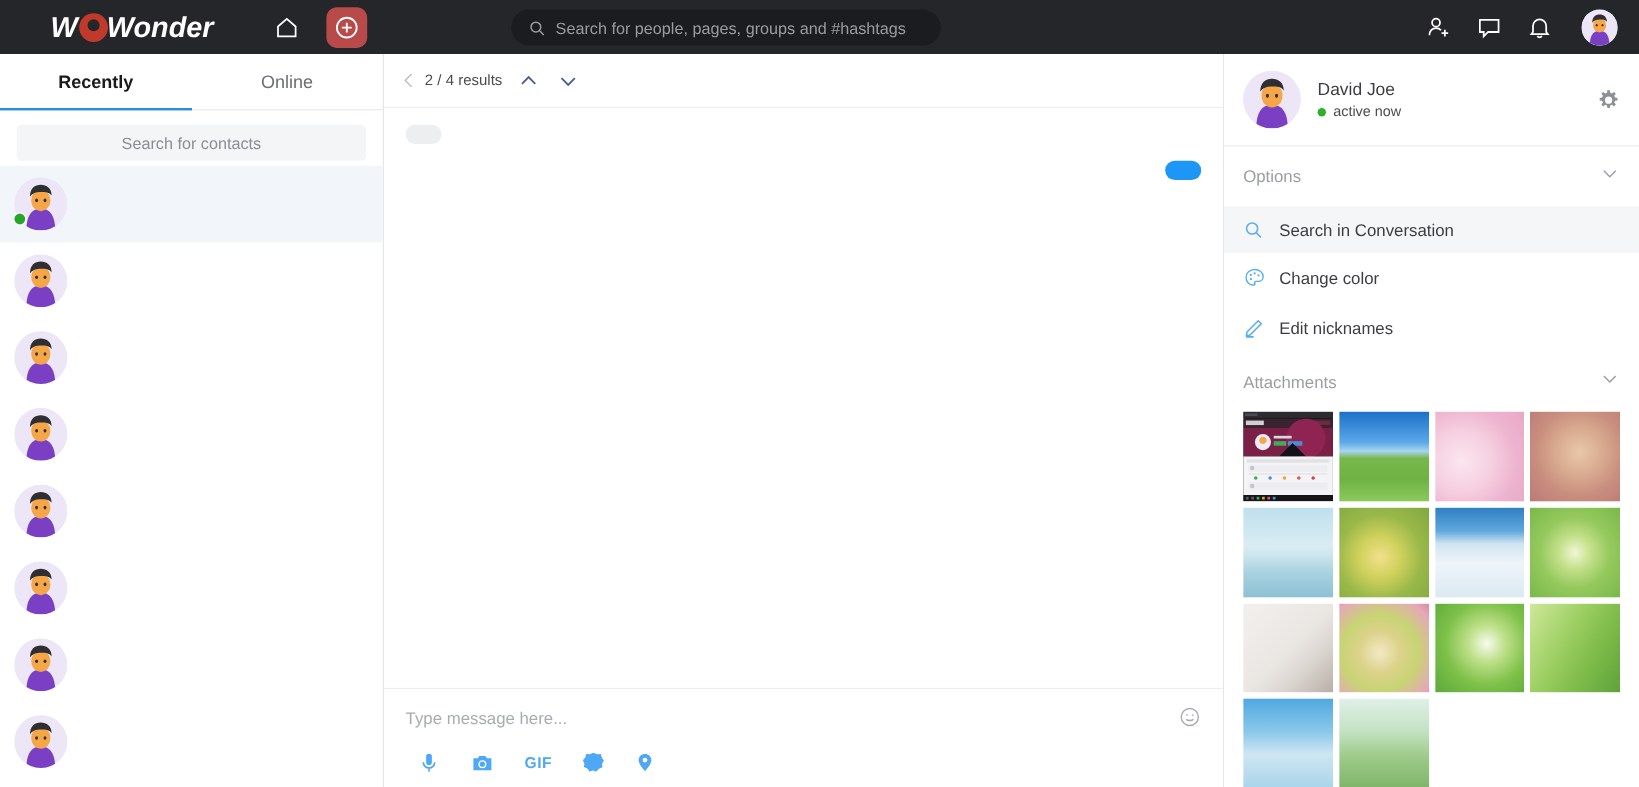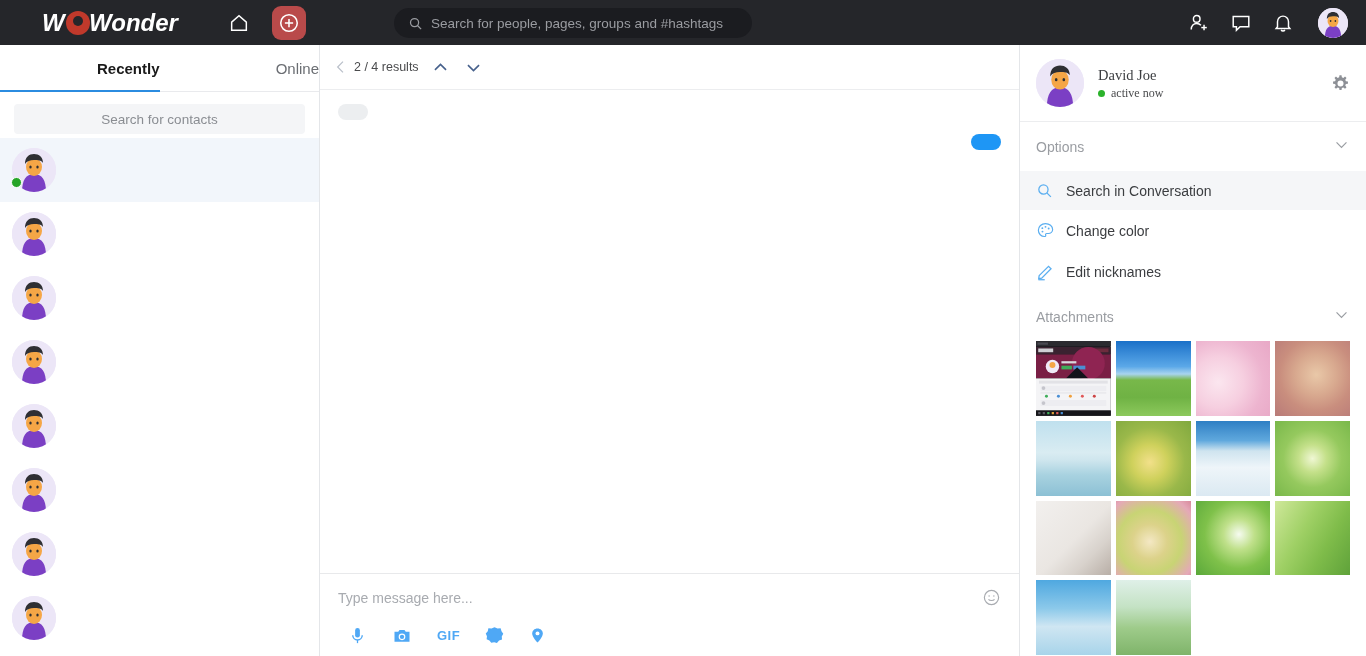--- a/index.html
+++ b/index.html
@@ -16,21 +16,21 @@
   }
   .logo { margin-left: 42px; display: flex; align-items: center; height: 45px; }
   .logo svg { display: block; }
   .nav-home { margin-left: 34px; display:flex; align-items:center; cursor:pointer; }
   .nav-add {
     margin-left: 22px; width: 34px; height: 34px; border-radius: 9px;
     background: #b94a4a; display: flex; align-items: center; justify-content: center;
     cursor: pointer;
   }
   .searchwrap {
-    position: absolute; left: 394px; top: 8px;
+    position: absolute; left: 426px; top: 8px;
     width: 358px; height: 30px; background: #1b1c20; border-radius: 16px;
     display: flex; align-items: center; padding: 0 14px; cursor: text;
   }
   .searchwrap .sicon { flex: 0 0 auto; margin-right: 8px; display:flex; }
   .searchwrap .stext {
     color: #9a9ca1; font-size: 13.5px; white-space: nowrap;
   }
   .nav-right {
     position: absolute; right: 18px; top: 0; height: 45px;
     display: flex; align-items: center; gap: 20px;
@@ -44,21 +44,21 @@
   
   .main { display: flex; height: 611px; }
 
   
   .sidebar {
     width: 320px; border-right: 1px solid #e4e6e9; background: #fff;
     display: flex; flex-direction: column; height: 611px;
   }
   .tabs { display: flex; height: 47px; border-bottom: 1px solid #e9eaed; }
   .tab {
-    flex: 1; display: flex; align-items: center; justify-content: flex-end;
+    flex: 1; display: flex; align-items: center; justify-content: center;
     font-size: 15px; color: #6b6e73; cursor: pointer; position: relative;
   }
   .tab.active { color: #1a1a1a; font-weight: bold; }
   .tab.active::after {
     content: ""; position: absolute; left: 0; right: 0; bottom: -1px;
     height: 2px; background: #2b8ce0;
   }
   .contactsearch {
     margin: 12px 14px 4px 14px; height: 30px; background: #f4f5f7;
     border-radius: 4px; display: flex; align-items: center; justify-content: center;
@@ -117,21 +117,21 @@
   .composer { flex: 0 0 auto; border-top: 1px solid #e8e9eb; background: #fff; padding: 14px 18px 10px 18px; }
   .composer-top { display: flex; align-items: center; }
   .composer-input { flex: 1; font-size: 14px; color: #a8abb0; cursor: text; }
   .emoji-btn { cursor: pointer; display:flex; }
   .composer-tools { display: flex; align-items: center; gap: 24px; margin-top: 18px; padding-left: 10px; }
   .composer-tools .tool { cursor: pointer; display: flex; align-items: center; }
   .gif-txt { font-size: 13px; font-weight: bold; color: #4fa8f5; letter-spacing: .5px; font-family: "Liberation Sans", sans-serif; }
 
   
   .rightpanel { width: 346px; background: #fff; height: 611px; overflow: hidden; display: flex; flex-direction: column; }
-  .rp-header { display: flex; align-items: center; padding: 14px 16px; border-bottom: 1px solid #ecedef; flex: 0 0 auto; font-family: Liberation Serif, serif; }
+  .rp-header { display: flex; align-items: center; padding: 14px 16px; border-bottom: 1px solid #ecedef; flex: 0 0 auto; }
   .rp-av { width: 48px; height: 48px; border-radius: 50%; background: #ece6f7; overflow: hidden; position: relative; margin-right: 14px; flex:0 0 auto; }
   .rp-info { flex: 1; }
   .rp-name { font-size: 14.5px; color: #3b3d40; line-height: 18px; }
   .rp-status { font-size: 12px; color: #4a4b4d; display: flex; align-items: center; margin-top: 2px; }
   .rp-status .gdot { width: 7px; height: 7px; background: #2bb22b; border-radius: 50%; margin-right: 6px; }
   .gear { cursor: pointer; flex:0 0 auto; display:flex; }
 
   .rp-section {
     display: flex; align-items: center; justify-content: space-between;
     padding: 14px 16px; cursor: pointer;

